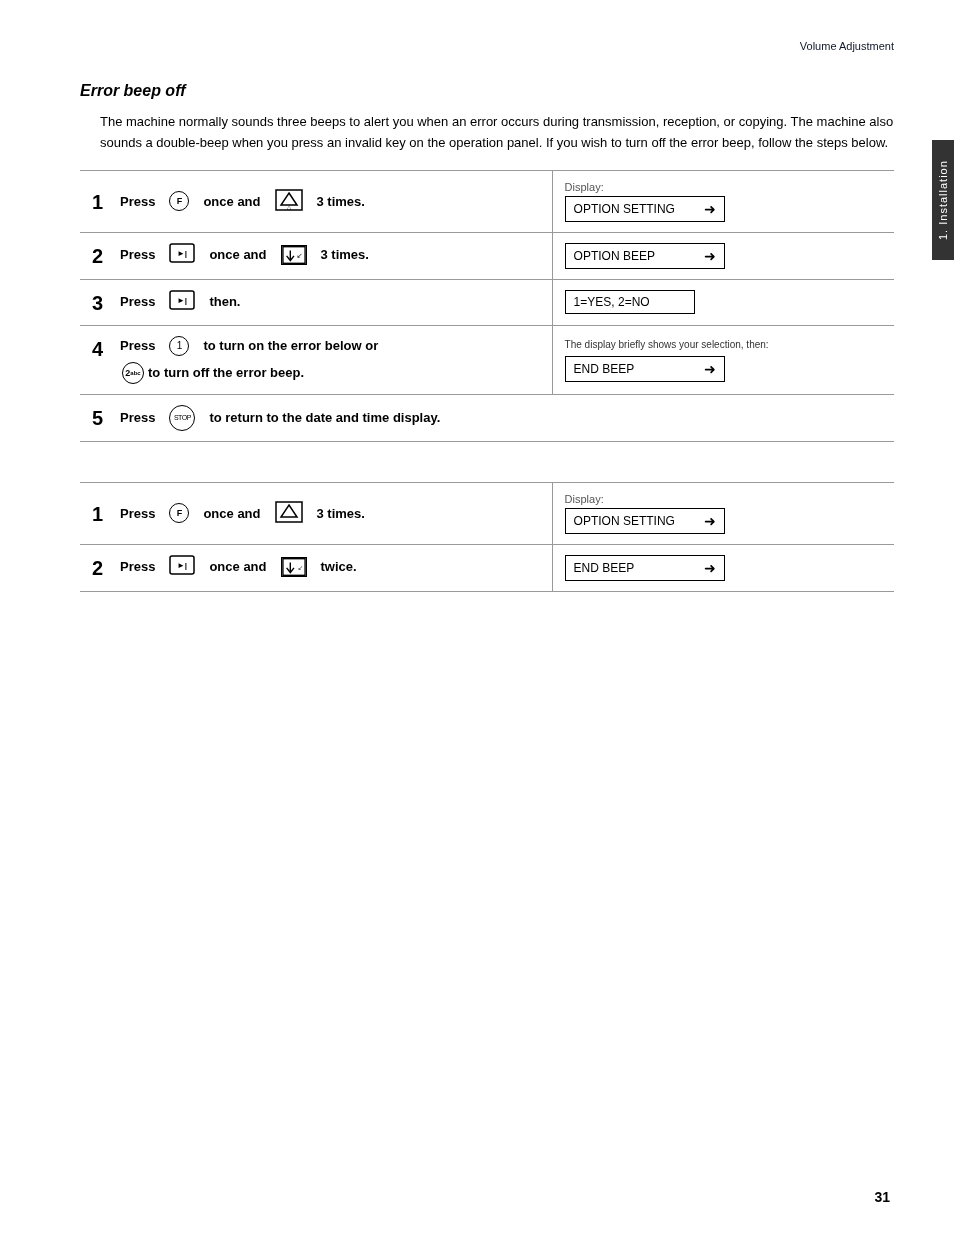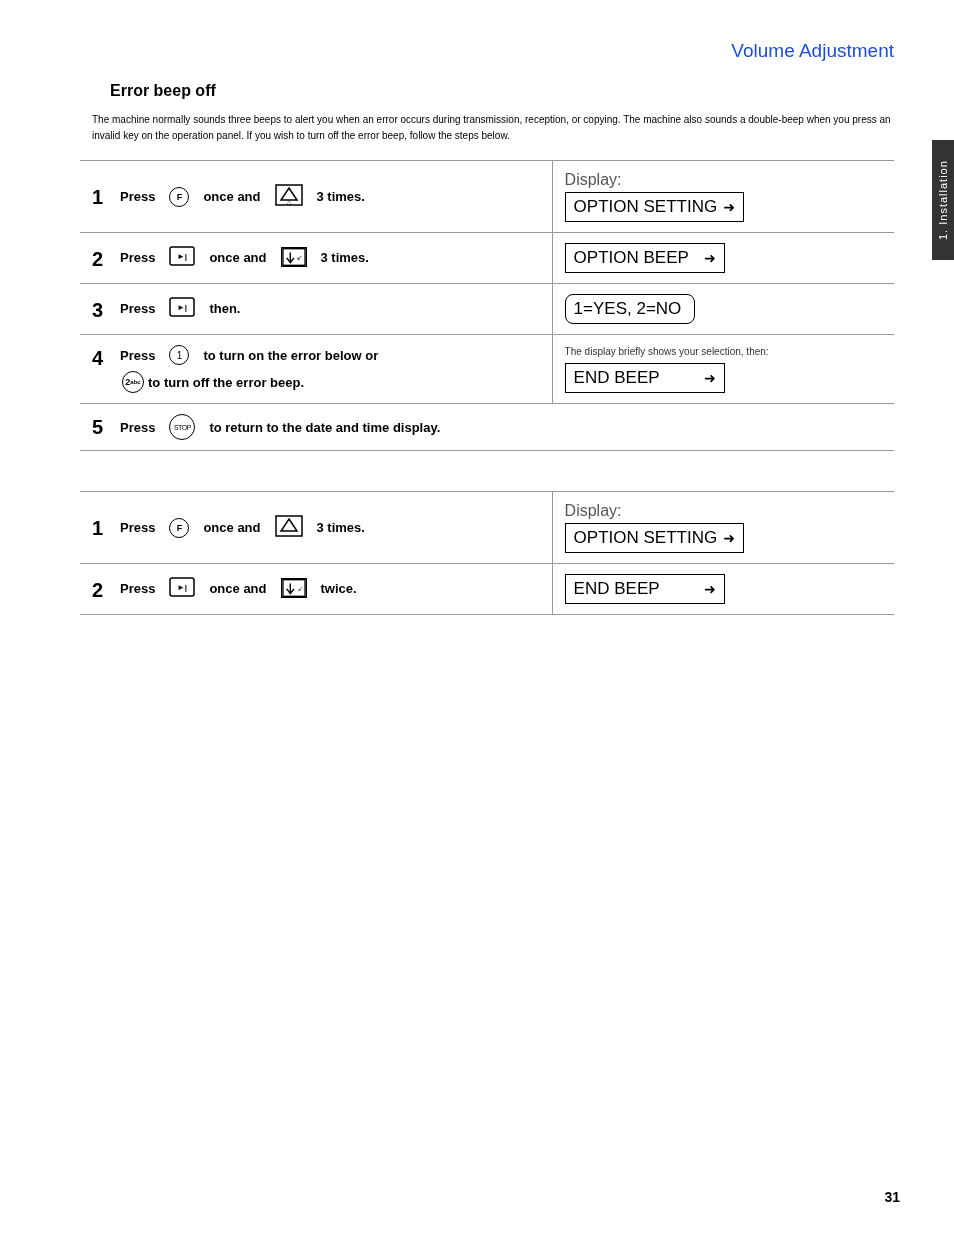--- a/index.html
+++ b/index.html
@@ -37,38 +37,38 @@
       height: 120px;
       display: flex;
       align-items: center;
       justify-content: center;
     }
 
     
     .page-header {
       display: flex;
       justify-content: flex-end;
-      margin-bottom: 20px;
-      font-size: 19px;
-      color: #1d4ed8;
+      margin-bottom: 30px;
+      font-size: 11px;
+      color: #0f172a;
     }
 
     
     .section-title {
+      font-style: italic;
       font-weight: bold;
       font-size: 16px;
       margin-bottom: 12px;
-      margin-left: 30px;
     }
 
     .section-description {
-      font-size: 10px;
+      font-size: 13px;
       line-height: 1.6;
       margin-bottom: 16px;
-      margin-left: 12px;
+      margin-left: 20px;
     }
 
     
     .steps-table {
       width: 100%;
       border-collapse: collapse;
       margin-bottom: 40px;
     }
 
     .steps-table tr {
@@ -88,39 +88,39 @@
     .step-right {
       width: 42%;
       padding: 10px 12px;
       vertical-align: middle;
       border-left: 1px solid #999;
       font-size: 12px;
     }
 
     
     .display-label {
-      font-size: 16px;
+      font-size: 11px;
       color: #555;
       margin-bottom: 3px;
     }
 
     .display-box {
       border: 1px solid #000;
       padding: 4px 8px;
       font-size: 12px;
       display: inline-flex;
       align-items: center;
       justify-content: space-between;
       min-width: 160px;
       background: #fff;
     }
 
     .display-box-text {
       font-weight: normal;
-      font-size: 17px;
+      font-size: 12px;
     }
 
     .arrow-icon {
       font-size: 14px;
       margin-left: 6px;
     }
 
     
     .key-f {
       display: inline-flex;
@@ -199,21 +199,21 @@
       font-size: 10px;
       line-height: 1.4;
       color: #333;
       margin-bottom: 4px;
     }
 
     
     .page-number {
       position: absolute;
       bottom: 30px;
-      right: 54px;
+      right: 64px;
       font-size: 14px;
       font-weight: bold;
     }
 
     .section-gap {
       margin-bottom: 30px;
     }
 
     
     .triangle-key {
@@ -355,21 +355,21 @@
                 <svg viewBox="0 0 26 20" xmlns="http://www.w3.org/2000/svg">
                   <rect x="1" y="1" width="24" height="18" rx="2" fill="none" stroke="#000" stroke-width="1.5"></rect>
                   <text x="13" y="13" text-anchor="middle" font-size="8" fill="#000" font-weight="bold">►|</text>
                 </svg>
               </span>
               <span class="bold">then.</span>
             </div>
           </div>
         </td>
         <td class="step-right">
-          <div class="display-box" style="min-width:130px;border-radius:8px;">
+          <div class="display-box" style="min-width:130px;">
             <span class="display-box-text">1=YES, 2=NO</span>
           </div>
         </td>
       </tr>
 
       <tr>
         <td class="step-left">
           <div class="step-row">
             <span class="step-number-col">4</span>
             <div>

